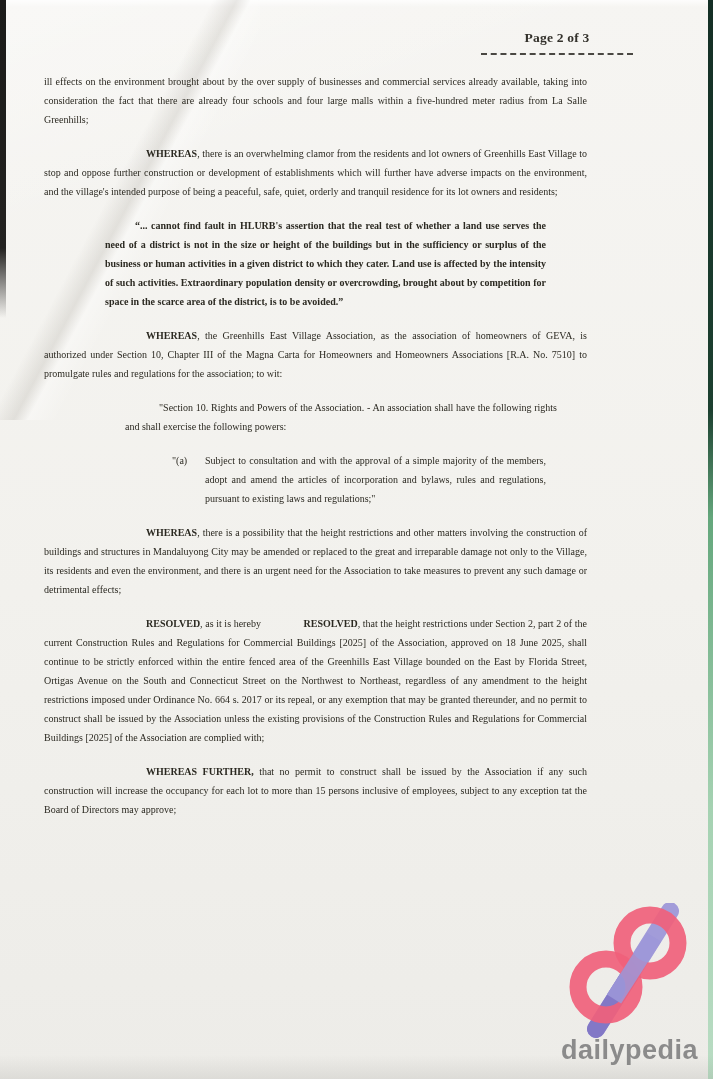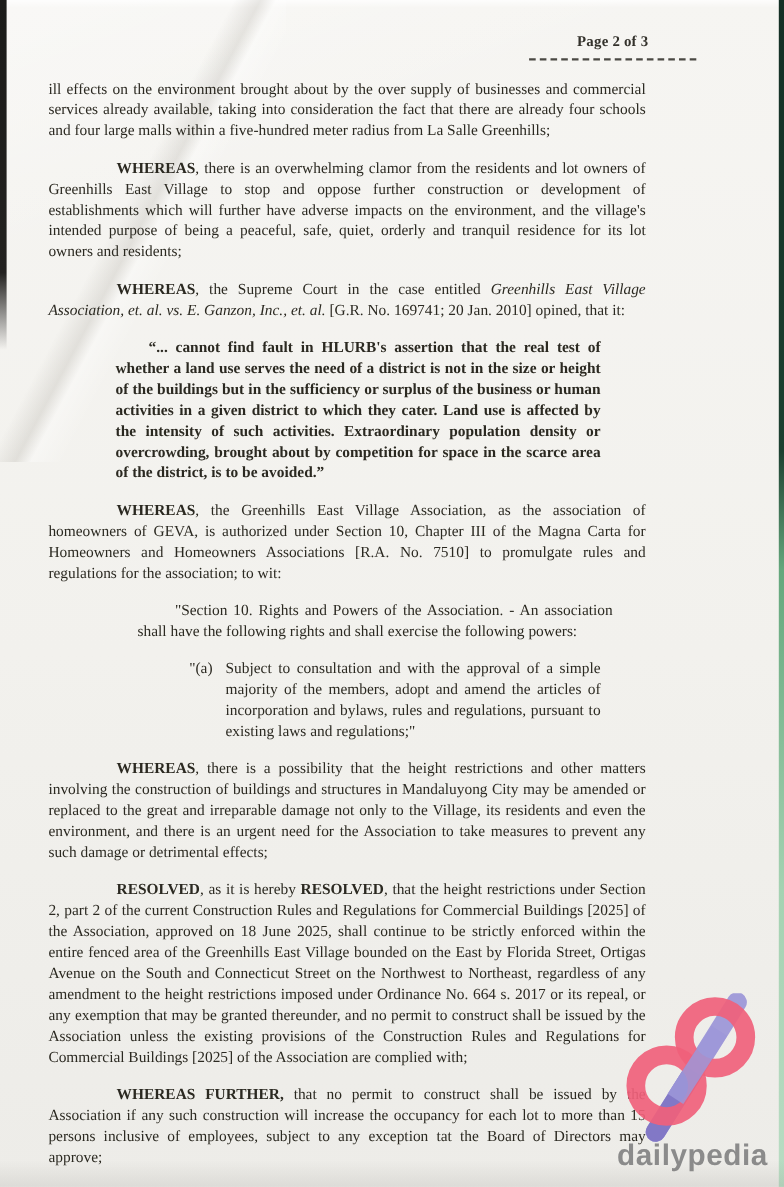--- a/index.html
+++ b/index.html
@@ -36,29 +36,29 @@
     position: absolute; left: 0; top: 0; width: 100%; height: 7px;
     background: linear-gradient(to bottom, rgba(255,255,255,.8), rgba(255,255,255,0));
   }
   
   .header { position: absolute; top: 30px; right: 80px; width: 152px; text-align: center; }
   .page-label { font-size: 13.5px; font-weight: bold; color: #33312b; letter-spacing: .2px; }
   .dashes { margin-top: 7px; border-bottom: 2px dashed #4a4843; height: 0; }
   
   .content {
     position: absolute; left: 44px; top: 72px; width: 543px;
-    font-size: 14px; line-height: 19px; text-align: justify;
+    font-size: 10px; line-height: 19px; text-align: justify;
   }
   p.para { margin-bottom: 15px; }
   p.indent { text-indent: 62px; }
   p.quote-bold { margin-left: 61px; margin-right: 41px; font-weight: bold; text-indent: 30px; }
   p.quote2 { margin-left: 81px; margin-right: 30px; text-indent: 34px; }
   p.list-item { margin-left: 128px; margin-right: 41px; padding-left: 33px; text-indent: -33px; }
   .marker { display: inline-block; width: 33px; text-indent: 0; }
-  .seg-bold { font-weight: bold; }
+  .seg-bold { font-weight: bold; margin-left: 40px; }
   .seg-italic { font-style: italic; }
   
   .watermark { position: absolute; left: 558px; top: 903px; width: 160px; height: 176px; pointer-events: none; }
   .watermark svg { display: block; }
   .brand {
     position: absolute; left: 3px; top: 132px; width: 155px;
     font-family: "Liberation Sans", "DejaVu Sans", sans-serif;
     font-weight: bold; font-size: 27px; letter-spacing: .5px; color: #8b8b8b;
   }
   .shade-bottom {
@@ -79,21 +79,20 @@
   <div class="header">
     <div class="page-label">Page 2 of 3</div>
     <div class="dashes"></div>
   </div>
 
   <div class="content">
     <p class="para body"><span>ill effects on the environment brought about by the over supply of businesses and commercial services already available, taking into consideration the fact that there are already four schools and four large malls within a five-hundred meter radius from La Salle Greenhills;</span></p>
 
     <p class="para indent"><span class="seg-bold">WHEREAS</span><span>, there is an overwhelming clamor from the residents and lot owners of Greenhills East Village to stop and oppose further construction or development of establishments which will further have adverse impacts on the environment, and the village's intended purpose of being a peaceful, safe, quiet, orderly and tranquil residence for its lot owners and residents;</span></p>
 
-    <p class="para indent"><span class="seg-bold">WHEREAS</span><span>, the Supreme Court in the case entitled </span><span class="seg-italic">Greenhills East Village Association, et. al. vs. E. Ganzon, Inc., et. al.</span><span> [G.R. No. 169741; 20 Jan. 2010] opined, that it:</span></p>
 
     <p class="para quote-bold"><span>“... cannot find fault in HLURB's assertion that the real test of whether a land use serves the need of a district is not in the size or height of the buildings but in the sufficiency or surplus of the business or human activities in a given district to which they cater. Land use is affected by the intensity of such activities. Extraordinary population density or overcrowding, brought about by competition for space in the scarce area of the district, is to be avoided.”</span></p>
 
     <p class="para indent"><span class="seg-bold">WHEREAS</span><span>, the Greenhills East Village Association, as the association of homeowners of GEVA, is authorized under Section 10, Chapter III of the Magna Carta for Homeowners and Homeowners Associations [R.A. No. 7510] to promulgate rules and regulations for the association; to wit:</span></p>
 
     <p class="para quote2"><span>"Section 10. Rights and Powers of the Association. - An association shall have the following rights and shall exercise the following powers:</span></p>
 
     <p class="para list-item"><span class="marker">"(a)</span><span>Subject to consultation and with the approval of a simple majority of the members, adopt and amend the articles of incorporation and bylaws, rules and regulations, pursuant to existing laws and regulations;"</span></p>
 
     <p class="para indent"><span class="seg-bold">WHEREAS</span><span>, there is a possibility that the height restrictions and other matters involving the construction of buildings and structures in Mandaluyong City may be amended or replaced to the great and irreparable damage not only to the Village, its residents and even the environment, and there is an urgent need for the Association to take measures to prevent any such damage or detrimental effects;</span></p>

